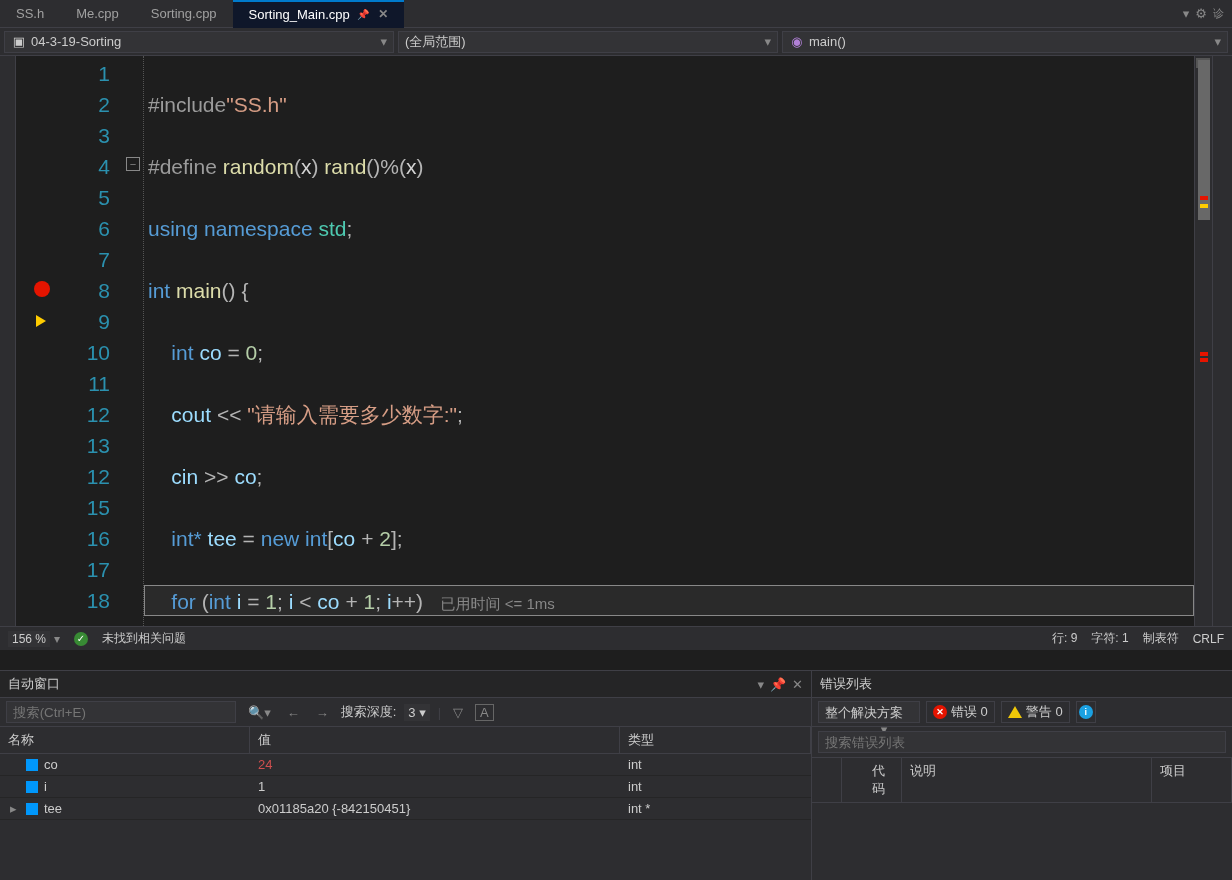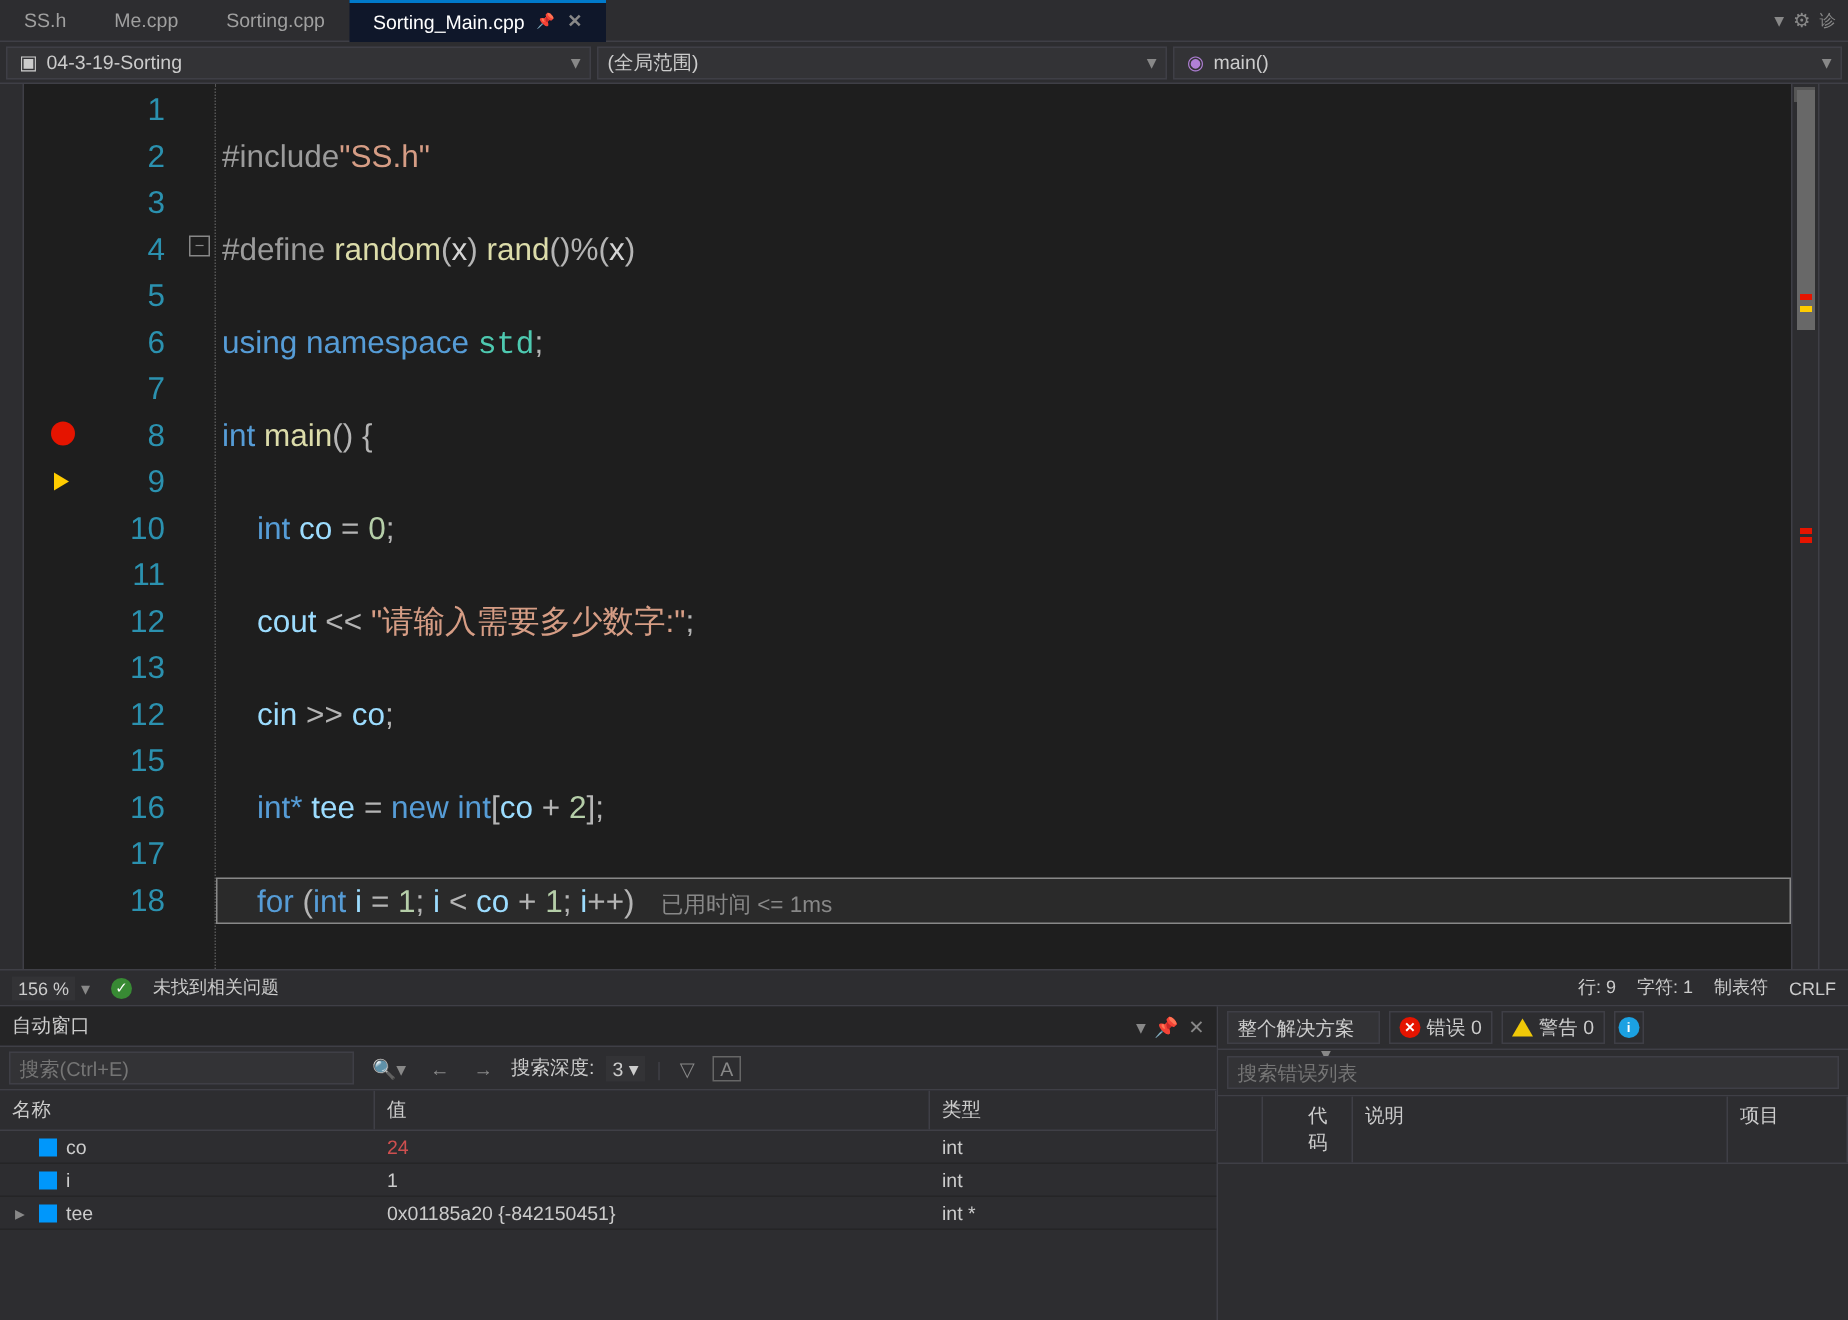--- a/index.html
+++ b/index.html
@@ -27,34 +27,34 @@
 .code-line { height: 31px; padding-left: 4px; }
 .code-line.highlight { border: 1px solid #888; background: #2a2a2a; padding-left: 3px; height: 31px; }
 .kw { color: #569cd6; }
 .pp { color: #9b9b9b; }
 .fn { color: #dcdcaa; }
 .str { color: #d69d85; }
 .num { color: #b5cea8; }
 .op { color: #b4b4b4; }
 .id { color: #d4d4d4; }
 .obj { color: #9cdcfe; }
-.std { color: #4ec9b0; font-family: Liberation Mono, monospace; }
+.std { color: #4ec9b0; }
 .perf-hint { color: #888; font-size: 15px; }
 .right-strip { width: 18px; background: #2d2d30; border-left: 1px solid #3f3f46; position: relative; }
 .scroll-thumb { position: absolute; top: 4px; right: 2px; width: 12px; height: 160px; background: #686868; }
 .scroll-marker-red { position: absolute; right: 4px; width: 8px; height: 4px; background: #e51400; }
 .scroll-marker-yellow { position: absolute; right: 4px; width: 8px; height: 4px; background: #ffcc00; }
 .split-handle { position: absolute; top: 2px; right: 2px; width: 14px; height: 10px; background: #555; }
 .right-toolstrip { width: 20px; background: #2d2d30; border-left: 1px solid #3f3f46; }
 .status-bar { display: flex; align-items: center; background: #2d2d30; height: 24px; border-top: 1px solid #3f3f46; padding: 0 8px; gap: 14px; color: #ccc; font-size: 12px; }
 .zoom { display: flex; align-items: center; gap: 4px; }
 .zoom-dd { background: #333336; padding: 1px 4px; }
 .check-icon { width: 14px; height: 14px; border-radius: 50%; background: #388a34; color: #fff; display: inline-flex; align-items: center; justify-content: center; font-size: 10px; }
 .status-spacer { flex: 1; }
-.bottom-panels { display: flex; height: 210px; background: #2d2d30; border-top: 1px solid #3f3f46; }
+.bottom-panels { display: flex; height: 210px; background: #2d2d30; border-top: 1px solid #3f3f46; margin-top: 20px; }
 .panel-left { flex: 1; display: flex; flex-direction: column; border-right: 1px solid #3f3f46; min-width: 0; }
 .panel-right { width: 420px; display: flex; flex-direction: column; }
 .panel-title { display: flex; align-items: center; background: #252526; padding: 4px 8px; justify-content: space-between; border-bottom: 1px solid #3f3f46; }
 .panel-title-icons { display: flex; gap: 6px; color: #888; }
 .panel-toolbar { display: flex; align-items: center; background: #2d2d30; padding: 3px 6px; gap: 8px; border-bottom: 1px solid #3f3f46; }
 .search-box { background: #333336; border: 1px solid #3f3f46; color: #ccc; padding: 2px 6px; height: 22px; }
 .panel-toolbar .search-box { width: 230px; }
 .toolbar-btn { color: #888; cursor: pointer; padding: 2px 4px; }
 .watch-table { flex: 1; overflow: auto; }
 .watch-header { display: flex; background: #2d2d30; border-bottom: 1px solid #3f3f46; }
@@ -252,20 +252,23 @@
             <span class="cube-icon"></span>
             <span>tee</span>
           </div>
         <div class="col-value">0x01185a20 {-842150451}</div>
         <div class="col-type">int *</div>
       </div>
     </div>
   </div>
 
   <div class="panel-right">
+    <div class="panel-title">
+      <span>错误列表</span>
+    </div>
     <div class="error-toolbar">
       <div class="err-filter">
           <span>整个解决方案</span> 
           <span style="color:#888;margin-left:40px;">▾</span>
         </div>
       <div class="err-badge">
           <span class="err-icon-red">✕</span>
           <span>错误 0</span>
         </div>
       <div class="err-badge">

